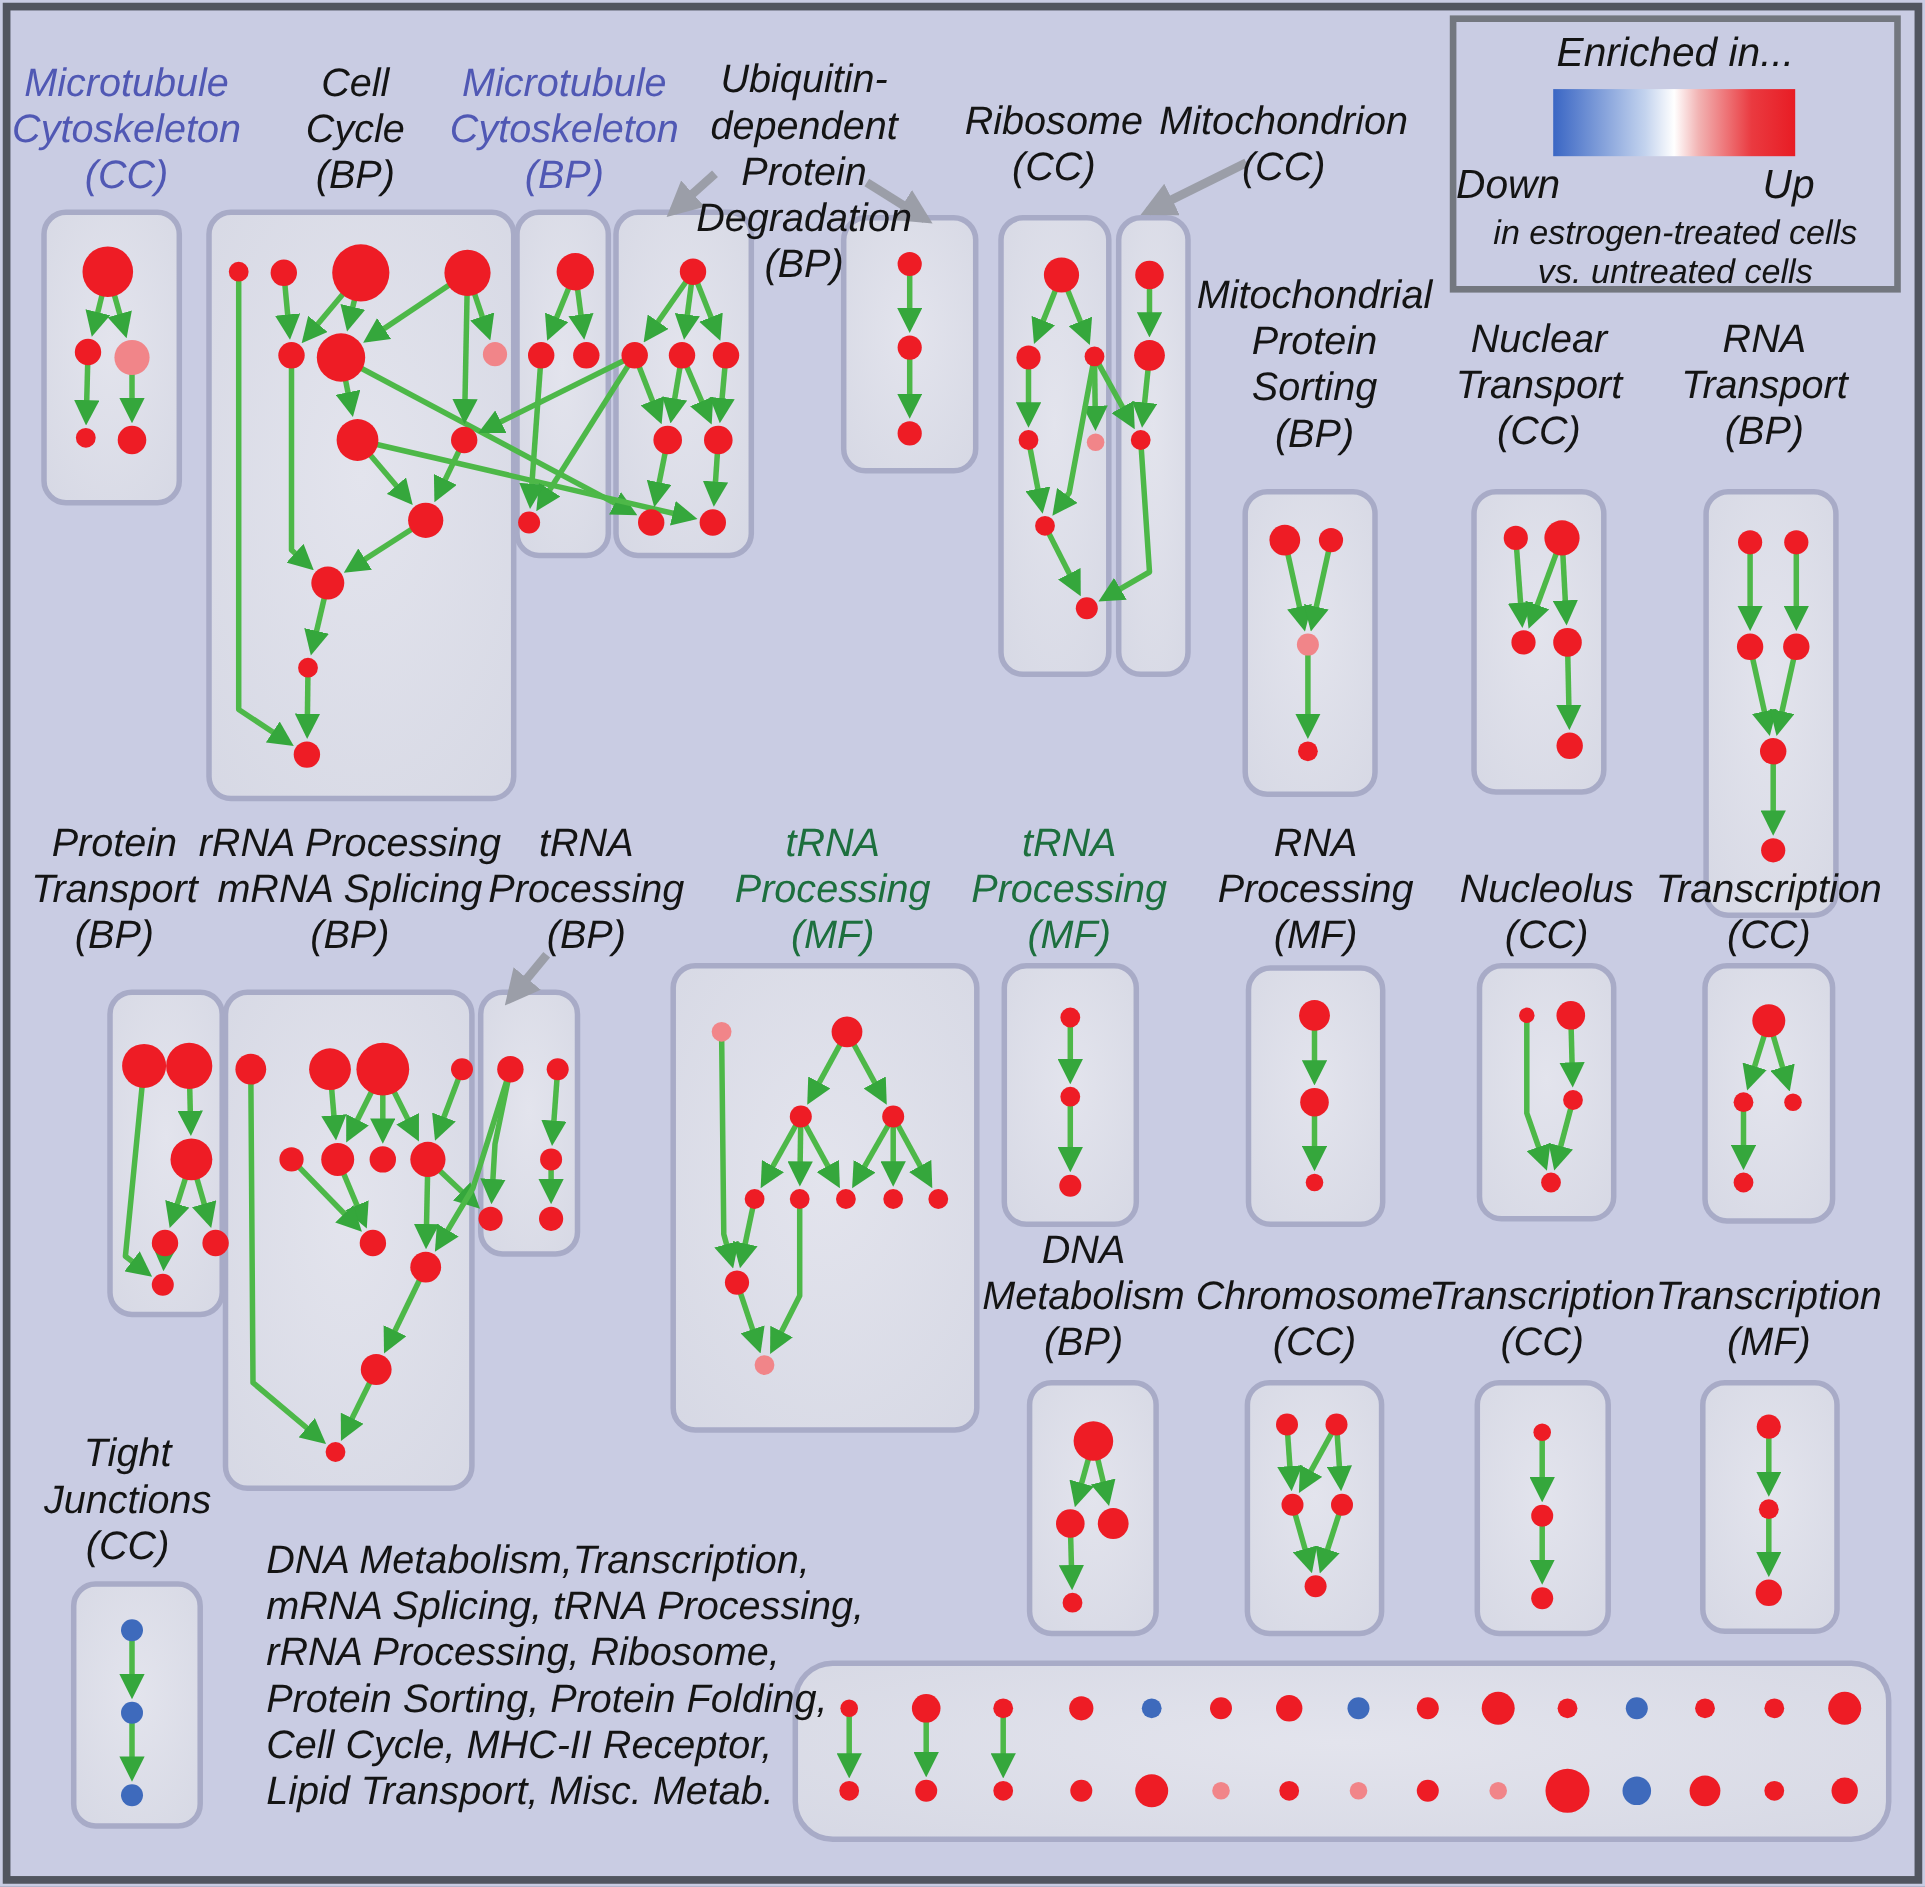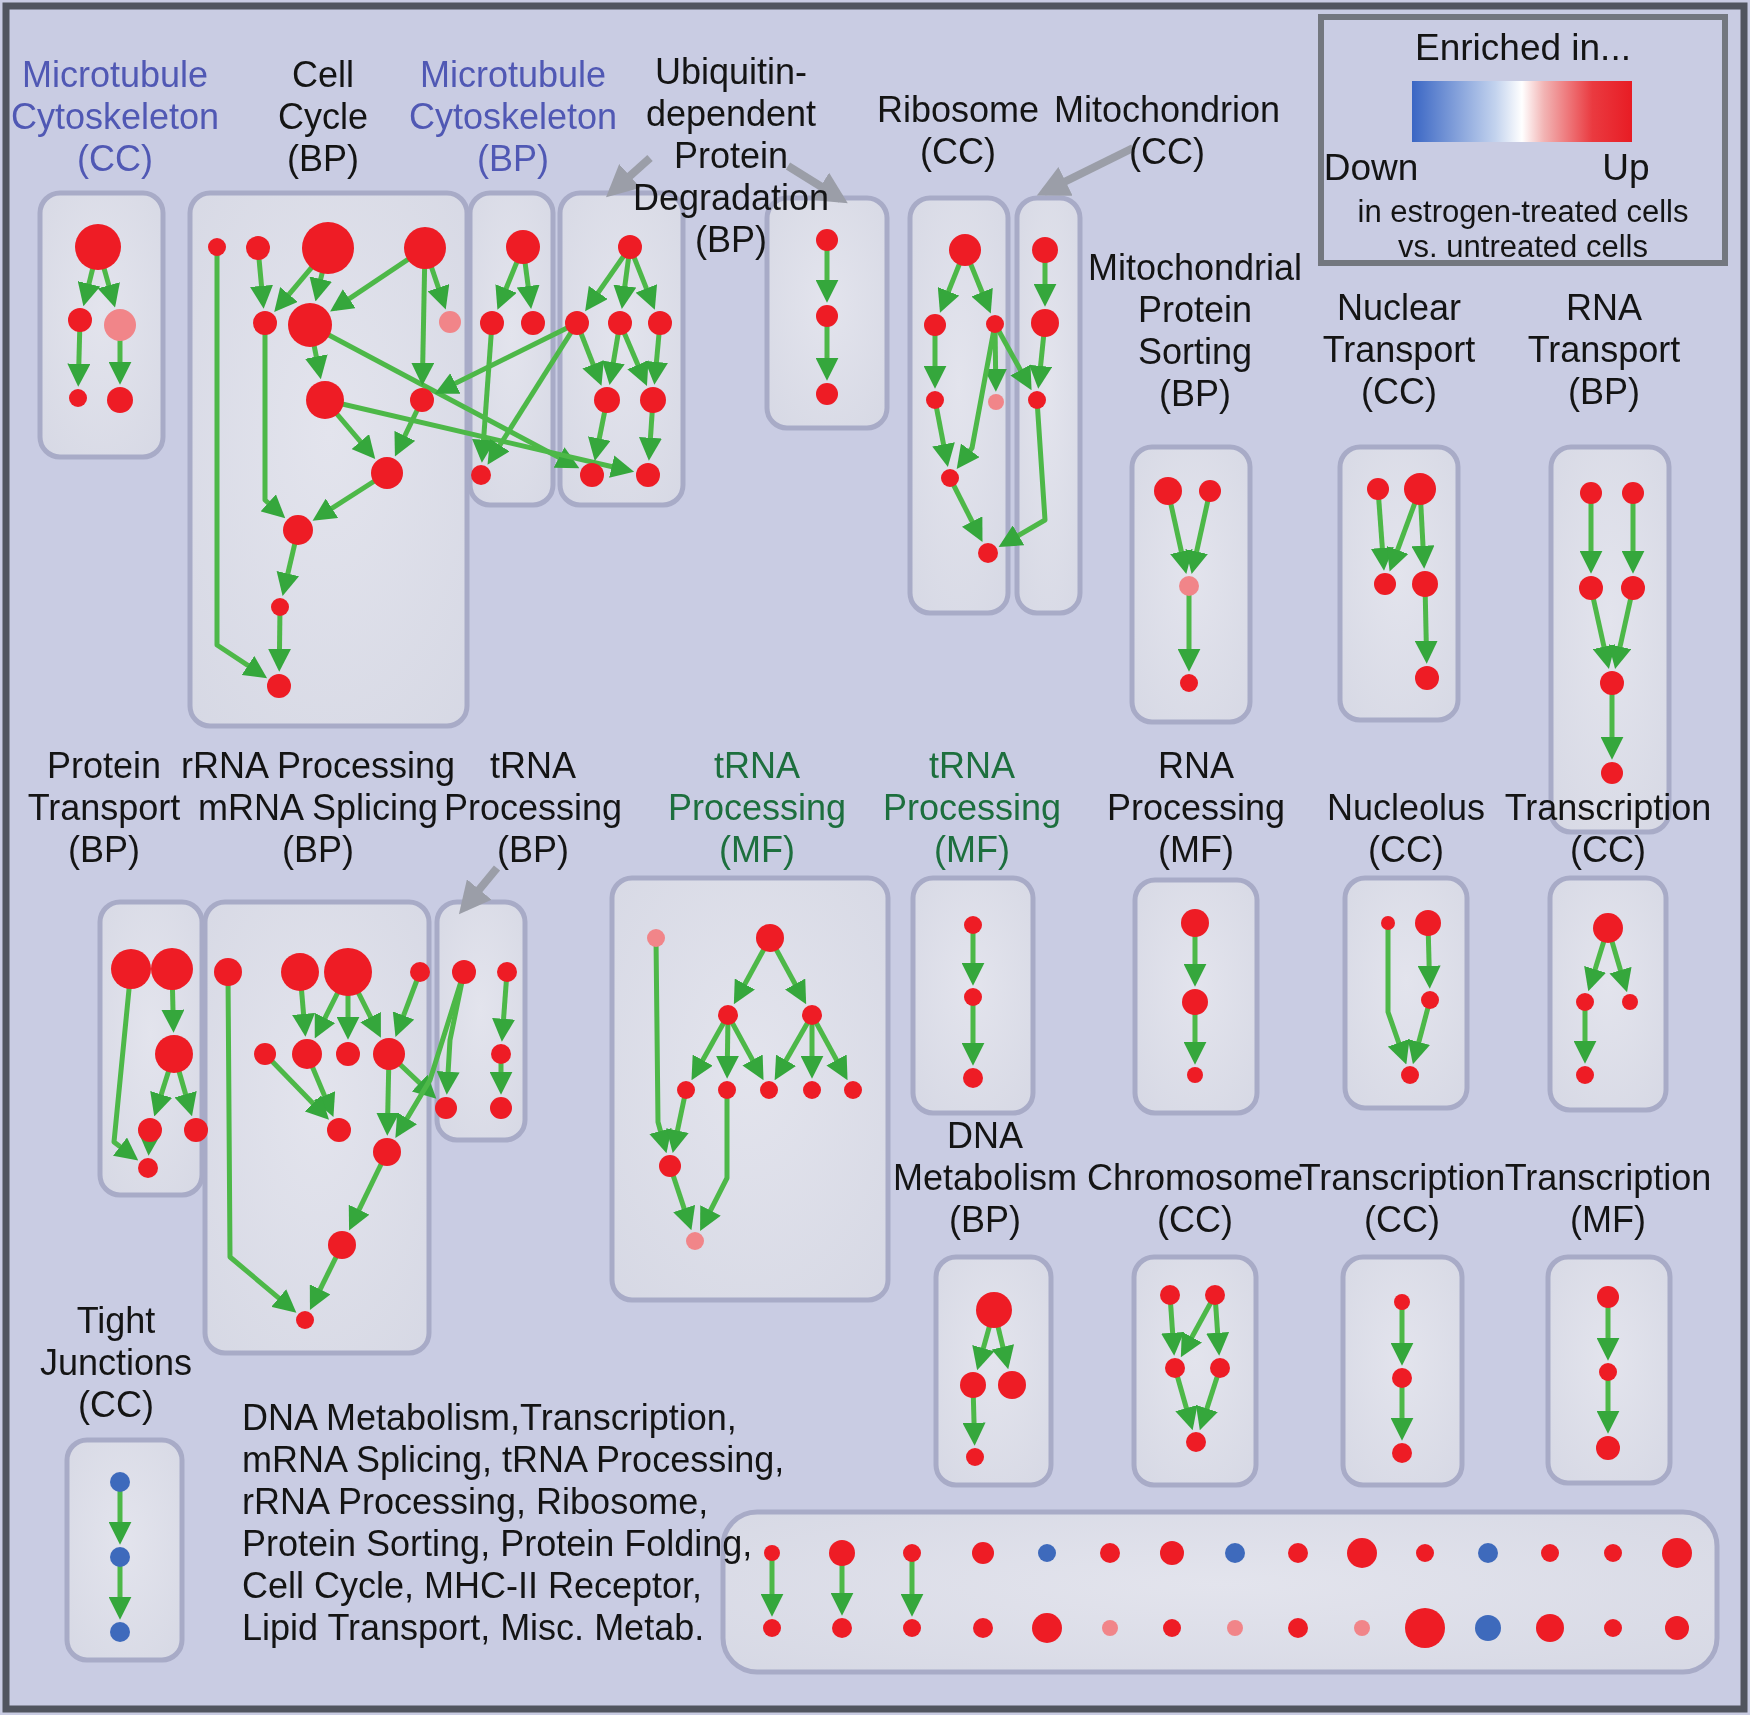--- a/index.html
+++ b/index.html
@@ -1,16 +1,16 @@
 <!DOCTYPE html>
 <html><head>
 <meta charset="utf-8">
 <style>
   html,body{margin:0;padding:0;background:#9a9db1;}
-  #stage{position:relative;width:1750px;height:1715px;background:#c9cce3;font-family:"Liberation Sans","DejaVu Sans",sans-serif;}
+  #stage{position:relative;width:1750px;height:1715px;background:#c9cce3;font-family:"Liberation Sans","DejaVu Sans",sans-serif;font-style:italic;}
   svg{display:block}
   .box{fill:url(#boxGrad);stroke:#a8abc7;stroke-width:5;}
   .edge{fill:none;stroke:#4db848;stroke-width:5;stroke-linejoin:round;}
   .garrow{fill:none;stroke:#9b9ea8;stroke-width:8;}
   .lbl{fill:#141414;font-size:36px;text-anchor:middle;}
   .lblB{fill:#5058b4;}
   .lblG{fill:#1d6f3e;}
   .tblock{fill:#141414;font-size:36px;text-anchor:start;}
   .legendTitle{fill:#141414;font-size:37px;text-anchor:middle;}
   .legendSub{fill:#141414;font-size:31px;text-anchor:middle;}

